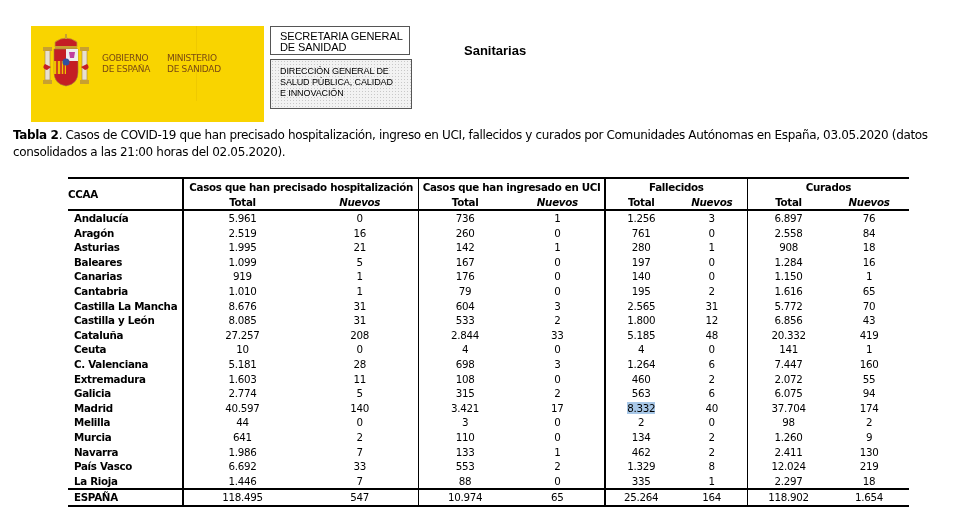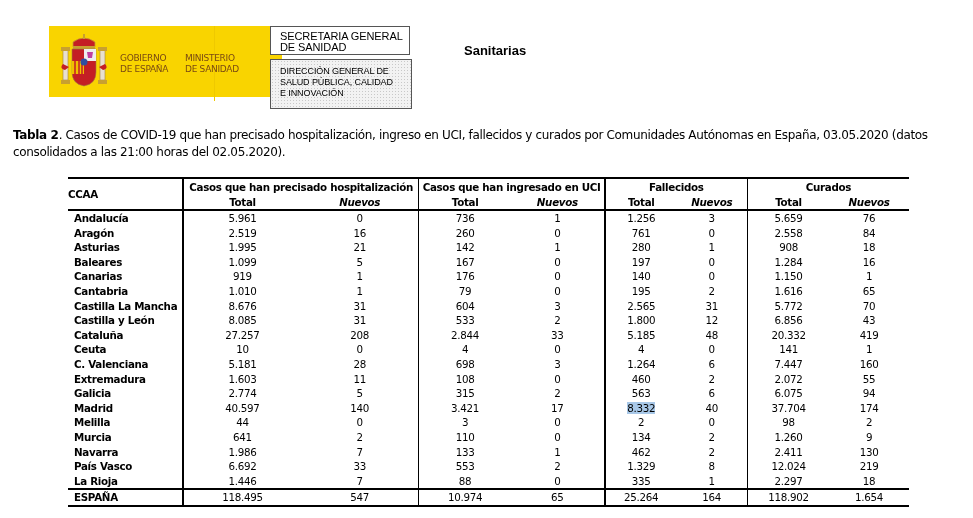--- a/index.html
+++ b/index.html
@@ -1,18 +1,18 @@
 <!DOCTYPE html>
 <html><head>
 <meta charset="utf-8">
 <style>
   html, body { margin:0; padding:0; background:#ffffff; }
   body { width:973px; height:518px; position:relative; overflow:hidden; font-family:"Liberation Sans", sans-serif; color:#000; }
 
-  .logo-block { position:absolute; left:31px; top:26px; width:233px; height:71px; background:#f9d400;margin-left:18px; }
+  .logo-block { position:absolute; left:31px; top:26px; width:233px; height:96px; background:#f9d400; }
   .logo-divider { position:absolute; left:165px; top:0; width:1px; height:75px; background:#efc900; }
   .coat { position:absolute; left:12px; top:8px; width:46px; height:58px; }
   .logo-text { position:absolute; font-size:9px; line-height:11px; color:#7a4a12; font-family:"DejaVu Sans", sans-serif; letter-spacing:-0.3px; }
   .logo-text.gob { left:71px; top:27px; }
   .logo-text.min { left:136px; top:27px; }
 
   .box1 { position:absolute; left:270px; top:26px; width:140px; height:29px; border:1px solid #555; background:#fff; font-size:11px; line-height:11px; padding:4px 0 0 9px; box-sizing:border-box; letter-spacing:-0.1px; }
   .box2 { position:absolute; left:270px; top:59px; width:142px; height:50px; border:1px solid #555; box-sizing:border-box; font-size:9px; line-height:11px; padding:6px 0 0 9px;
           background-color:#f2f2f2; background-image: radial-gradient(#c8c8c8 0.6px, transparent 0.7px); background-size:3px 3px; letter-spacing:-0.1px; }
 
@@ -118,21 +118,21 @@
   </thead>
   <tbody id="tbody">
       <tr>
         <td class="ccaa">Andalucía</td>
         <td class="thick"><span>5.961</span></td>
         <td><span>0</span></td>
         <td class="thin"><span>736</span></td>
         <td><span>1</span></td>
         <td class="thick"><span>1.256</span></td>
         <td><span>3</span></td>
-        <td class="thin"><span>5.659</span></td>
+        <td class="thin"><span>6.897</span></td>
         <td><span>76</span></td>
       </tr>
       <tr>
         <td class="ccaa">Aragón</td>
         <td class="thick"><span>2.519</span></td>
         <td><span>16</span></td>
         <td class="thin"><span>260</span></td>
         <td><span>0</span></td>
         <td class="thick"><span>761</span></td>
         <td><span>0</span></td>

